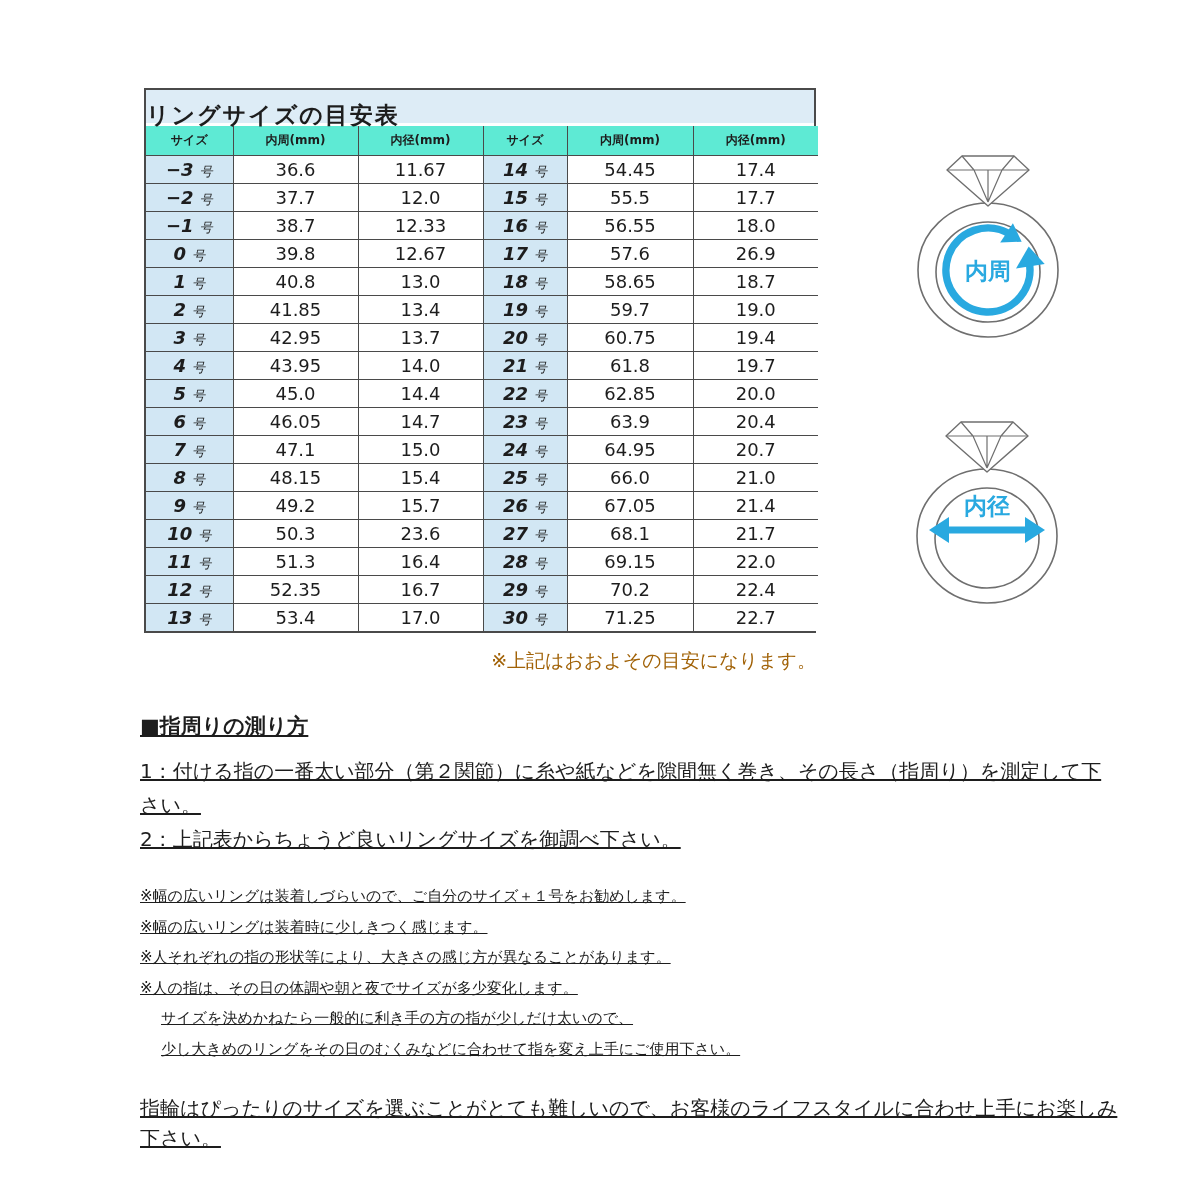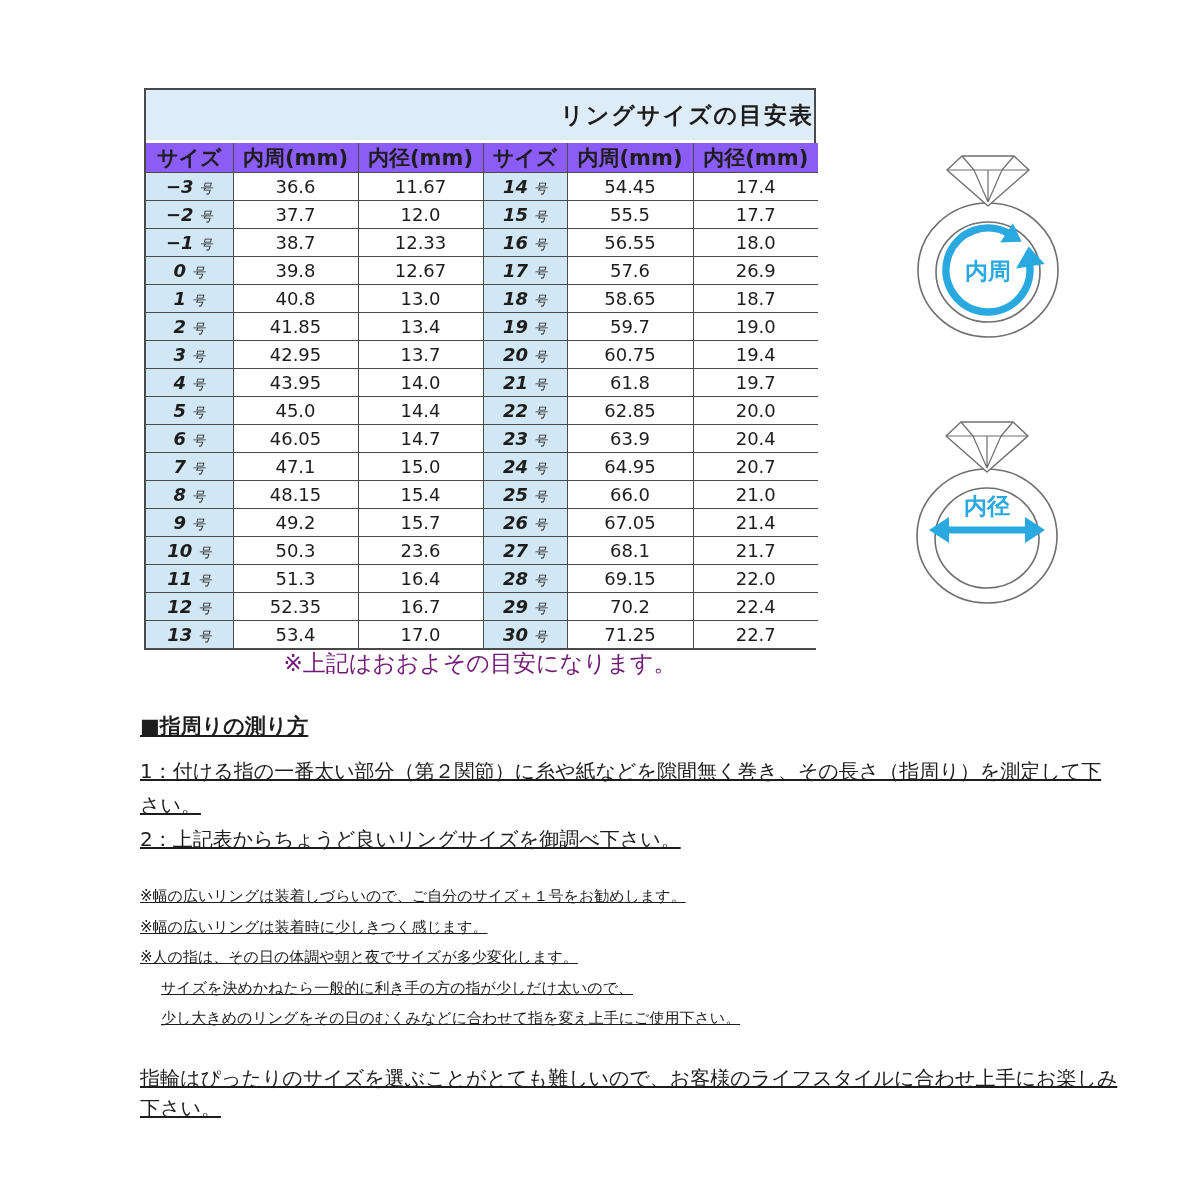--- a/index.html
+++ b/index.html
@@ -2,36 +2,36 @@
 <html lang="ja"><head>
 <meta charset="utf-8">
 <style>
   html,body{margin:0;padding:0;background:#fff;}
   .page{position:relative;width:1200px;height:1200px;background:#fff;overflow:hidden;
         font-family:"DejaVu Sans","Liberation Sans",sans-serif;color:#1d1d1d;}
 
   
   .size-table-wrap{position:absolute;left:144px;top:88px;width:672px;
         border:2px solid #4a4a4a;background:#fff;box-sizing:border-box;}
-  .table-title{background:#ddecf6;height:50px;line-height:50px;text-align:right;
+  .table-title{background:#ddecf6;height:33px;line-height:50px;text-align:left;
         font-size:23px;font-weight:bold;letter-spacing:2px;margin-bottom:3px;}
   table.size-table{border-collapse:collapse;width:100%;table-layout:fixed;}
   .size-table th,.size-table td{border:1px solid #4a4a4a;text-align:center;padding:0;
         overflow:hidden;white-space:nowrap;}
-  .size-table th{background:#8b5cf6;font-size:21px;font-weight:bold;height:29px;}
+  .size-table th{background:#5eead4;font-size:12px;font-weight:bold;height:29px;}
   .size-table td{height:27px;font-size:18px;background:#fff;}
   .size-table td.c-size{background:#d2e7f4;font-weight:bold;font-style:italic;}
   .size-table .suffix{font-size:13px;font-weight:normal;margin-left:6px;}
   .size-table tr>*:first-child{border-left:none;}
   .size-table tr>*:last-child{border-right:none;}
   .size-table thead th{border-top:none;}
   .size-table tbody tr:last-child td{border-bottom:none;}
 
-  .table-note{position:absolute;left:144px;top:648px;width:672px;text-align:center;
-        font-size:23px;color:#701a75;}
+  .table-note{position:absolute;left:144px;top:648px;width:672px;text-align:right;
+        font-size:19px;color:#a16207;}
 
   
   .ring-svg{position:absolute;width:180px;height:215px;}
   .ring-svg.top{left:898px;top:140px;}
   .ring-svg.bottom{left:897px;top:406px;}
 
   
   .instructions{position:absolute;left:140px;top:712px;width:980px;text-decoration:underline;}
   .instr-heading{font-size:21px;font-weight:bold;margin:0 0 14px 0;}
   .instr-step{font-size:20px;line-height:34px;margin:0;}
@@ -255,20 +255,21 @@
     <text x="90" y="108" text-anchor="middle" font-size="23" font-weight="bold" fill="#29a9e0">内径</text>
   </svg>
 
   <div class="instructions">
     <p class="instr-heading">■指周りの測り方</p>
     <p class="instr-step">1：付ける指の一番太い部分（第２関節）に糸や紙などを隙間無く巻き、その長さ（指周り）を測定して下さい。</p>
     <p class="instr-step">2：上記表からちょうど良いリングサイズを御調べ下さい。</p>
     <div class="instr-notes">
       <p class="instr-note">※幅の広いリングは装着しづらいので、ご自分のサイズ＋１号をお勧めします。</p>
       <p class="instr-note">※幅の広いリングは装着時に少しきつく感じます。</p>
+      <p class="instr-note">※人それぞれの指の形状等により、大きさの感じ方が異なることがあります。</p>
       <p class="instr-note">※人の指は、その日の体調や朝と夜でサイズが多少変化します。</p>
       <p class="instr-note indent">サイズを決めかねたら一般的に利き手の方の指が少しだけ太いので、</p>
       <p class="instr-note indent">少し大きめのリングをその日のむくみなどに合わせて指を変え上手にご使用下さい。</p>
     </div>
     <p class="footer-line">指輪はぴったりのサイズを選ぶことがとても難しいので、お客様のライフスタイルに合わせ上手にお楽しみ下さい。</p>
   </div>
 
 </div>
 
 </body></html>

